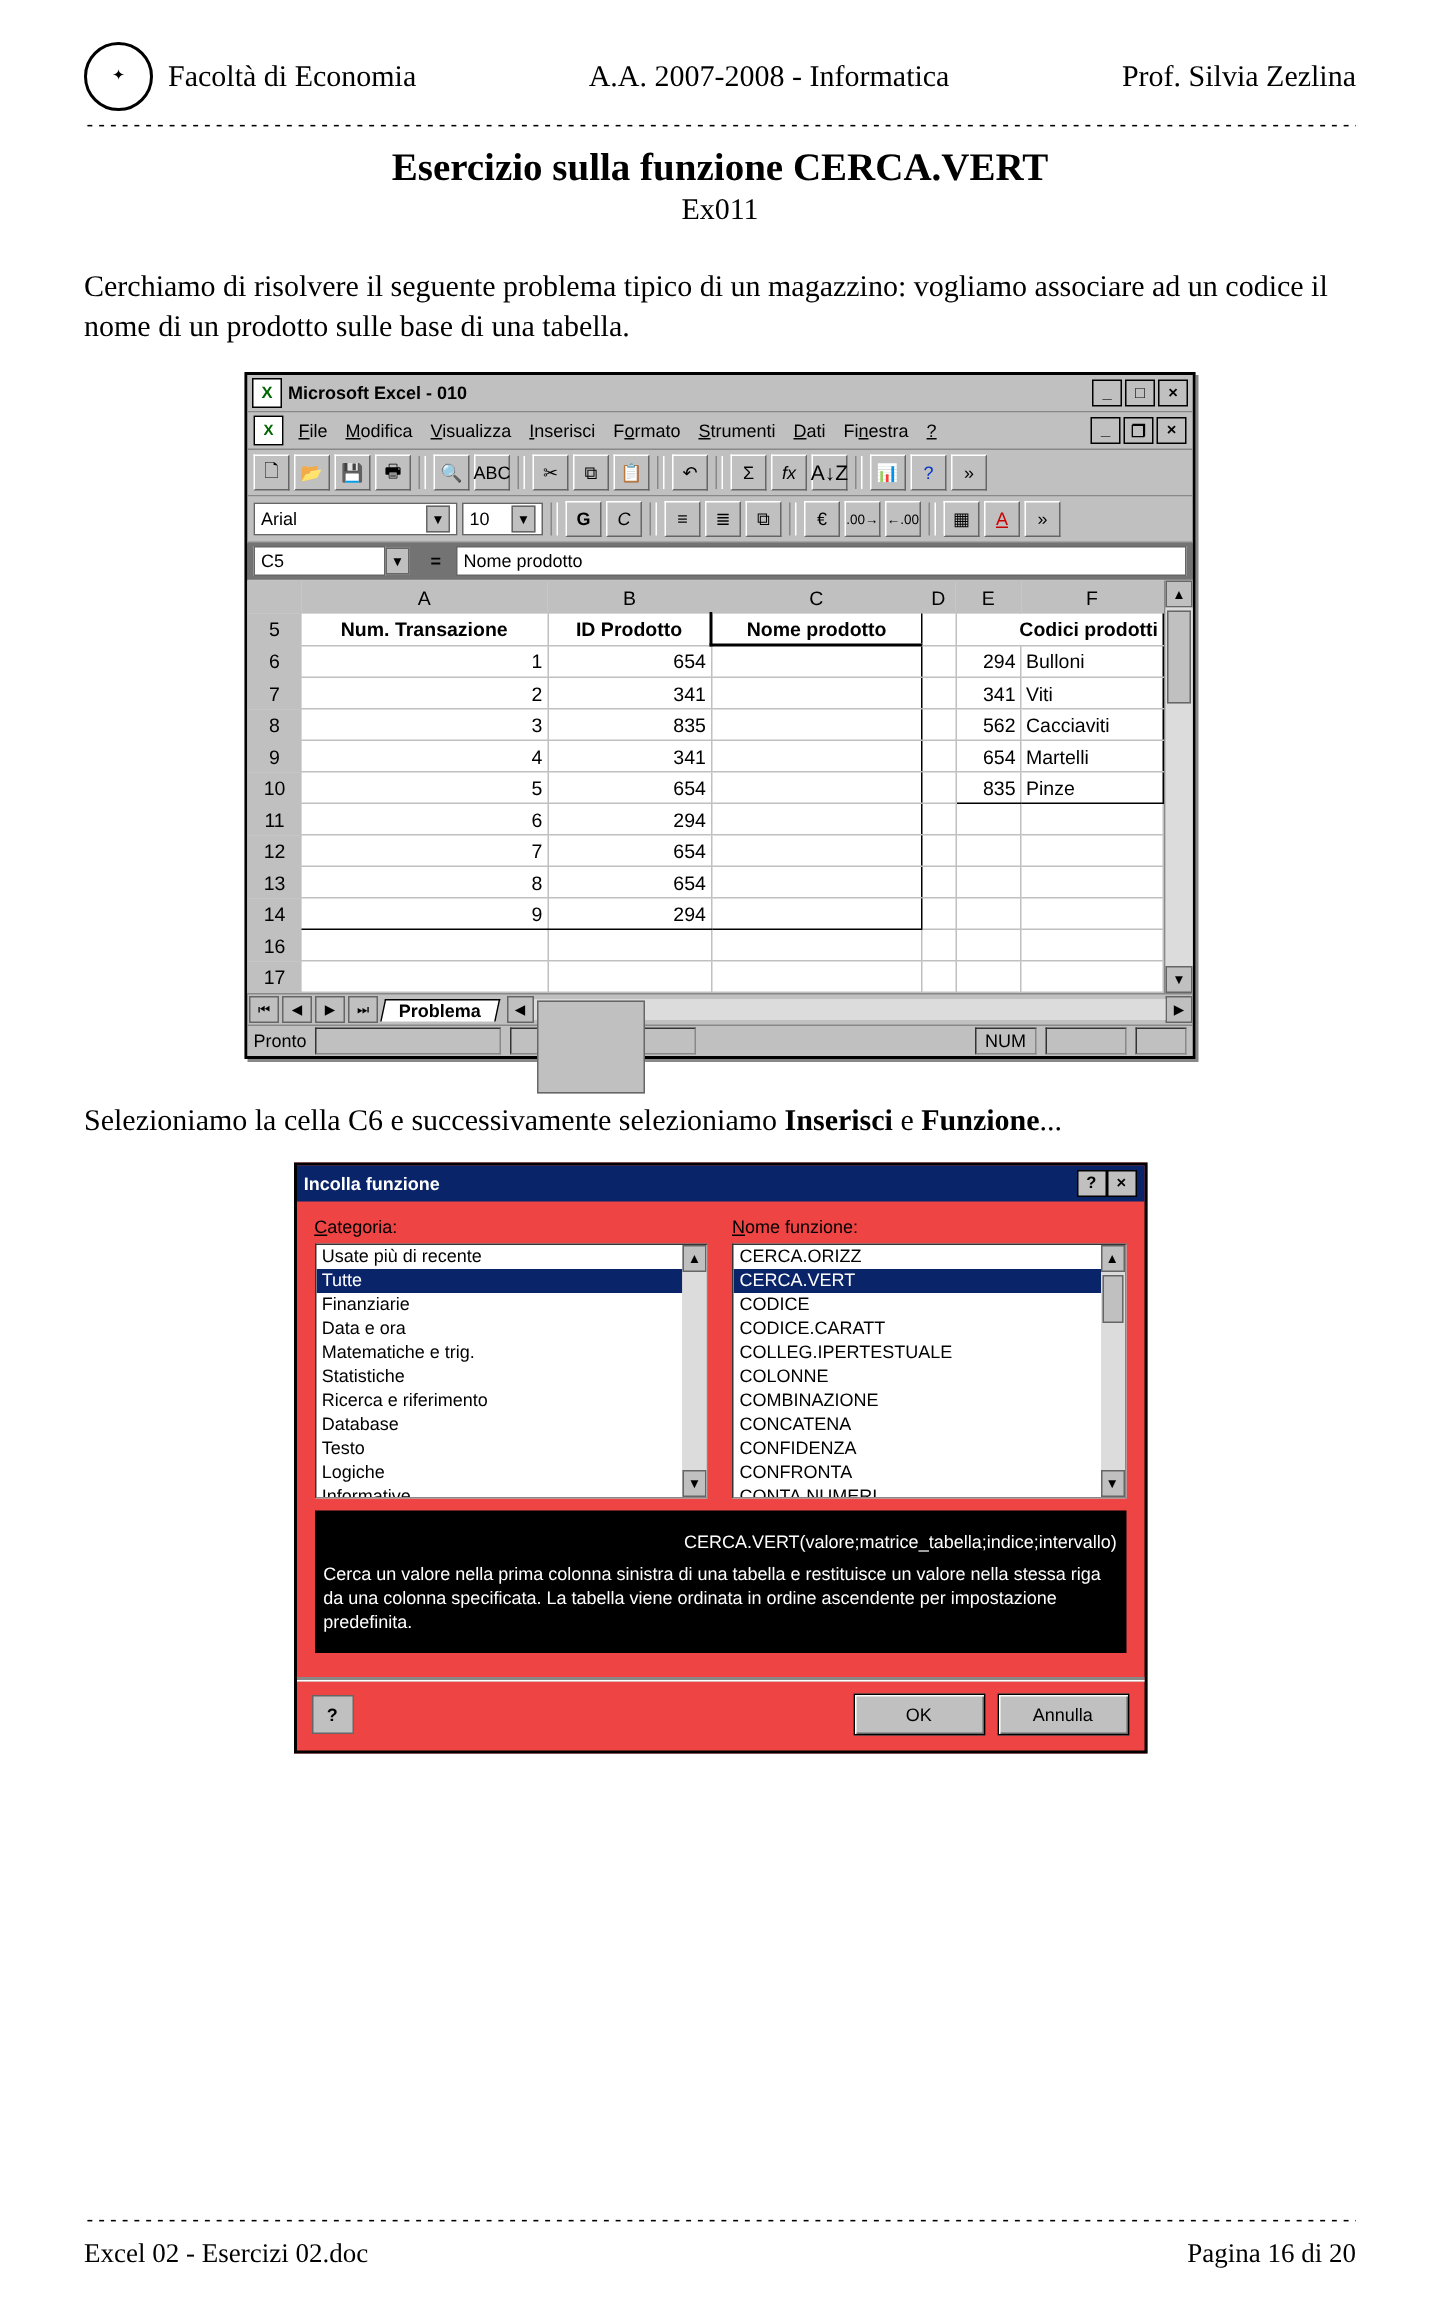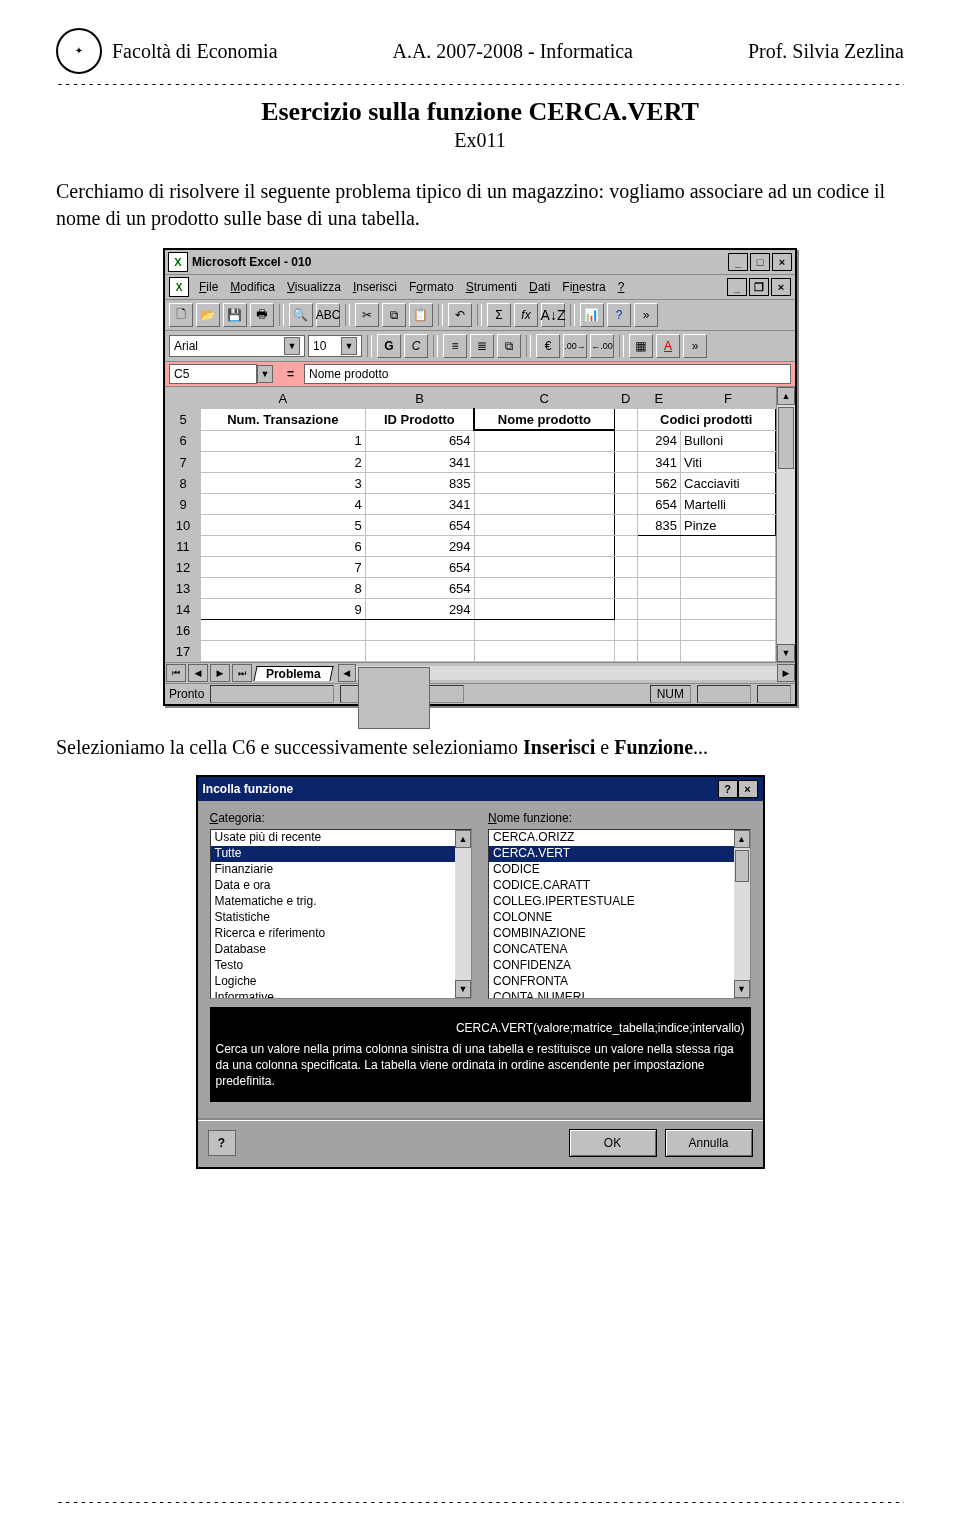--- a/index.html
+++ b/index.html
@@ -146,21 +146,21 @@
     width: 14px; height: 16px; background: #c0c0c0;
     border: 1px solid #666; display: flex; align-items: center; justify-content: center;
     font-size: 9px;
   }
   .font-name { width: 110px; }
   .font-size-combo { width: 28px; }
 
   .namebox-row {
     display: flex; align-items: center;
     padding: 2px 4px; border-bottom: 1px solid #888;
-    background: #fca5a5;
+    background: #737373;
   }
   .namebox { width: 78px; height: 18px; background: #fff; border: 1px solid #666; padding: 0 4px; display: flex; align-items: center; }
   .eq { margin: 0 10px 0 14px; font-weight: bold; }
   .formula-bar { flex: 1; height: 18px; background: #fff; border: 1px solid #666; padding: 0 4px; display: flex; align-items: center; }
 
   .sheet-area { display: flex; background: #fff; }
   .sheet-body { flex: 1; }
   table.sheet { border-collapse: collapse; width: 100%; }
   table.sheet th, table.sheet td {
     border: 1px solid #c0c0c0;
@@ -225,21 +225,21 @@
   }
   .status-cell { border: 1px inset #888; padding: 0 6px; height: 16px; display: flex; align-items: center; background: #c0c0c0; }
   .status-spacer { flex: 1; }
 
   
   .dialog {
     width: 565px;
     margin: 14px auto 0 auto;
     font-family: Tahoma, Geneva, sans-serif;
     font-size: 12px;
-    background: #a3a3a3;
+    background: #ef4444;
     border: 2px solid #000;
   }
   .dlg-title {
     background: #0a246a;
     color: #fff;
     font-weight: bold;
     padding: 3px 5px;
     display: flex; align-items: center;
   }
   .dlg-title .spacer { flex: 1; }
@@ -413,21 +413,21 @@
             <th>D</th>
             <th>E</th>
             <th>F</th>
           </tr>
           <tr>
             <th class="rowhdr">5</th>
             <td class="hdr-cell box-tl box-l">Num. Transazione</td>
             <td class="hdr-cell box-t">ID Prodotto</td>
             <td class="hdr-cell sel-cell box-tr box-r">Nome prodotto</td>
             <td></td>
-            <td class="hdr-cell box-tl box-tr" colspan="2" style="text-align:center;">Codici prodotti</td>
+            <td class="hdr-cell box-tl box-tr" colspan="2" style="text-align:right;">Codici prodotti</td>
           </tr>
           <tr>
                 <th class="rowhdr">6</th>
             <td class="num box-l">1</td>
             <td class="num">654</td>
             <td class="box-r"></td>
             <td></td>
             <td class="num box-l">294</td>
             <td class="box-r">Bulloni</td>
               </tr>
@@ -631,15 +631,19 @@
       <div class="help-btn">?</div>
       <div class="push-right">
         <div class="btn">OK</div>
         <div class="btn">Annulla</div>
       </div>
     </div>
   </div>
 
   <div class="footer">
     <div class="dashes">-----------------------------------------------------------------------------------------------------------------------------------</div>
+    <div class="footer-row">
+      <span>Excel 02 - Esercizi 02.doc</span>
+      <span>Pagina 16 di 20</span>
+    </div>
   </div>
 
 </div>
 
 </body></html>

